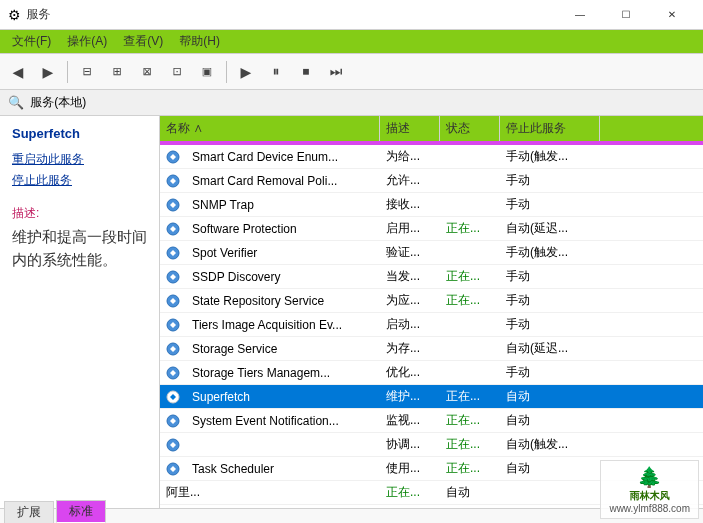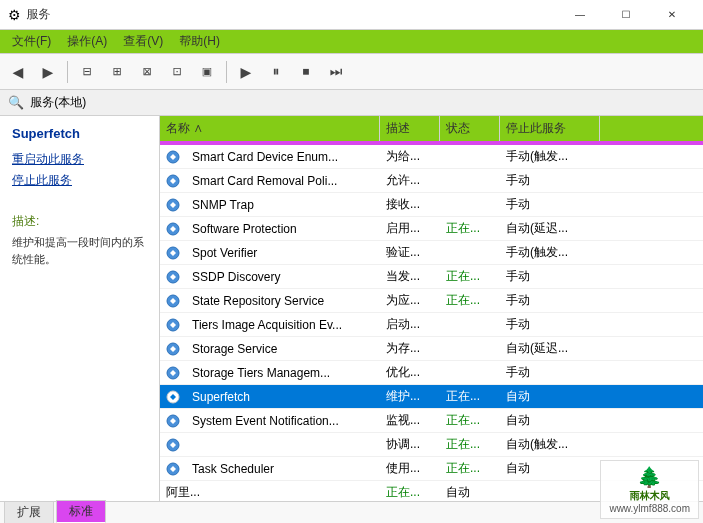--- a/index.html
+++ b/index.html
@@ -124,26 +124,26 @@
     }
     .left-panel-link {
       color: #003399;
       text-decoration: underline;
       cursor: pointer;
       font-size: 12px;
       margin-bottom: 4px;
     }
     .left-panel-desc-label {
       font-size: 12px;
-      color: #4d7c0f;
-      margin-top: 20px;
+      color: #be185d;
+      margin-top: 12px;
       margin-bottom: 4px;
     }
     .left-panel-desc {
-      font-size: 11px;
+      font-size: 15px;
       color: #333;
       line-height: 1.5;
     }
 
     
     .right-panel {
       flex: 1;
       background: #ffffff;
       display: flex;
       flex-direction: column;
@@ -206,21 +206,21 @@
       gap: 12px;
     }
     .service-icon {
       width: 14px;
       height: 14px;
       flex-shrink: 0;
     }
 
     
     .bottom-tabs {
-      height: 22px;
+      height: 15px;
       background: #f8f8f8;
       border-top: 1px solid #d0d0d0;
       display: flex;
       align-items: flex-end;
       padding: 0 4px;
     }
     .tab {
       padding: 2px 12px;
       font-size: 12px;
       cursor: pointer;

